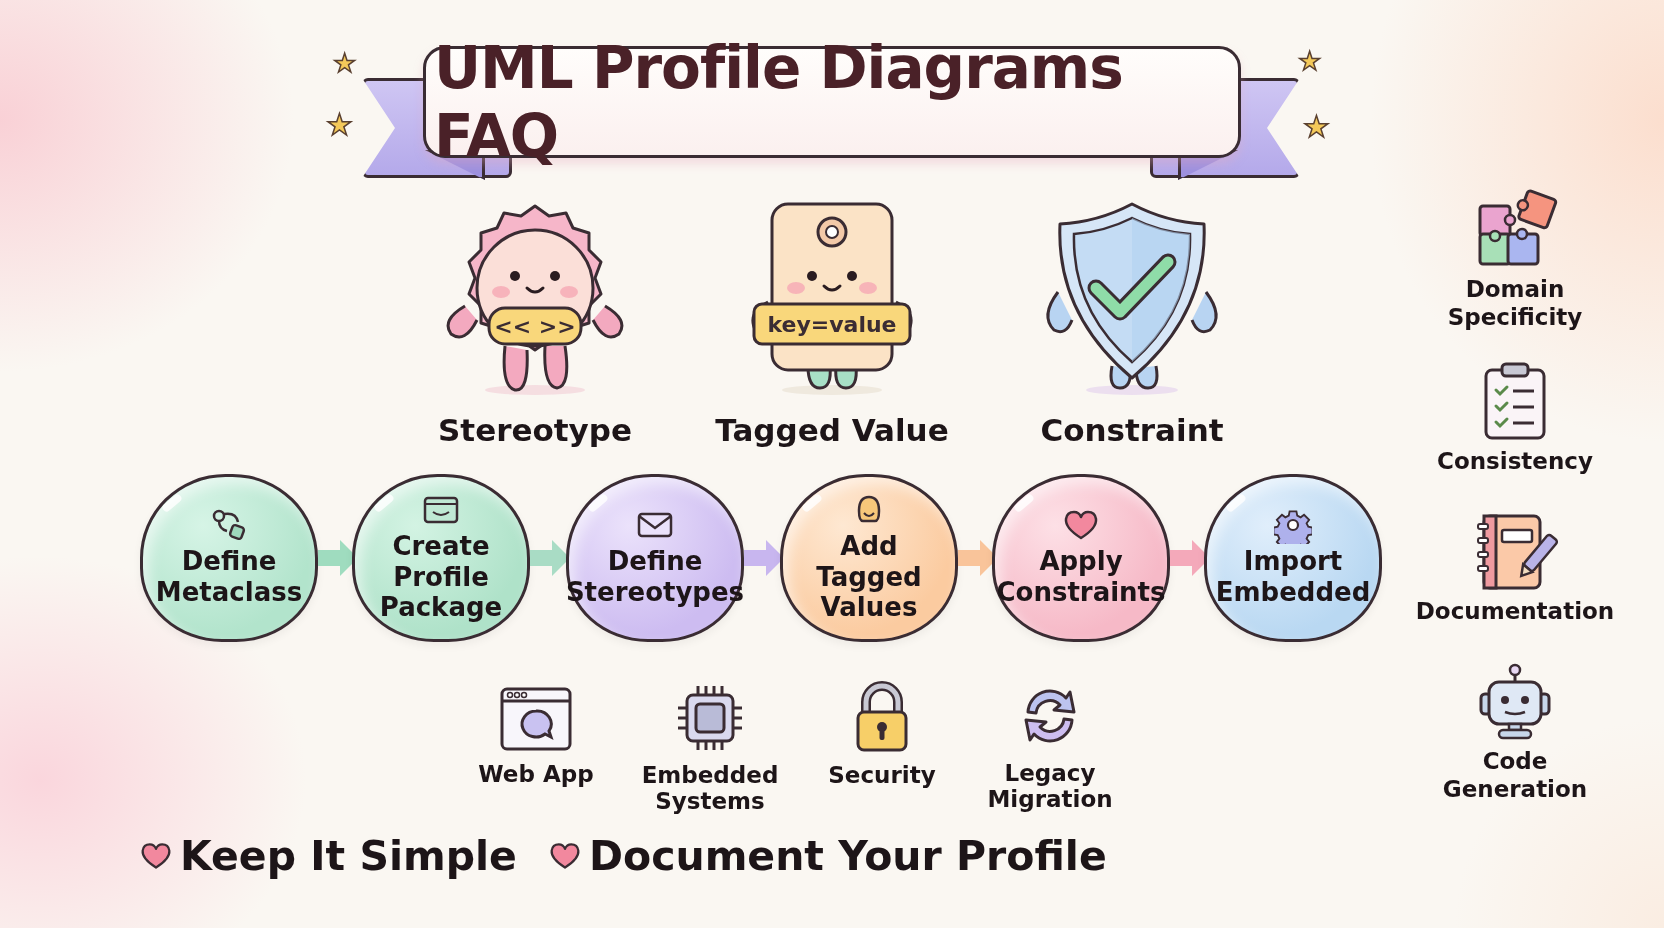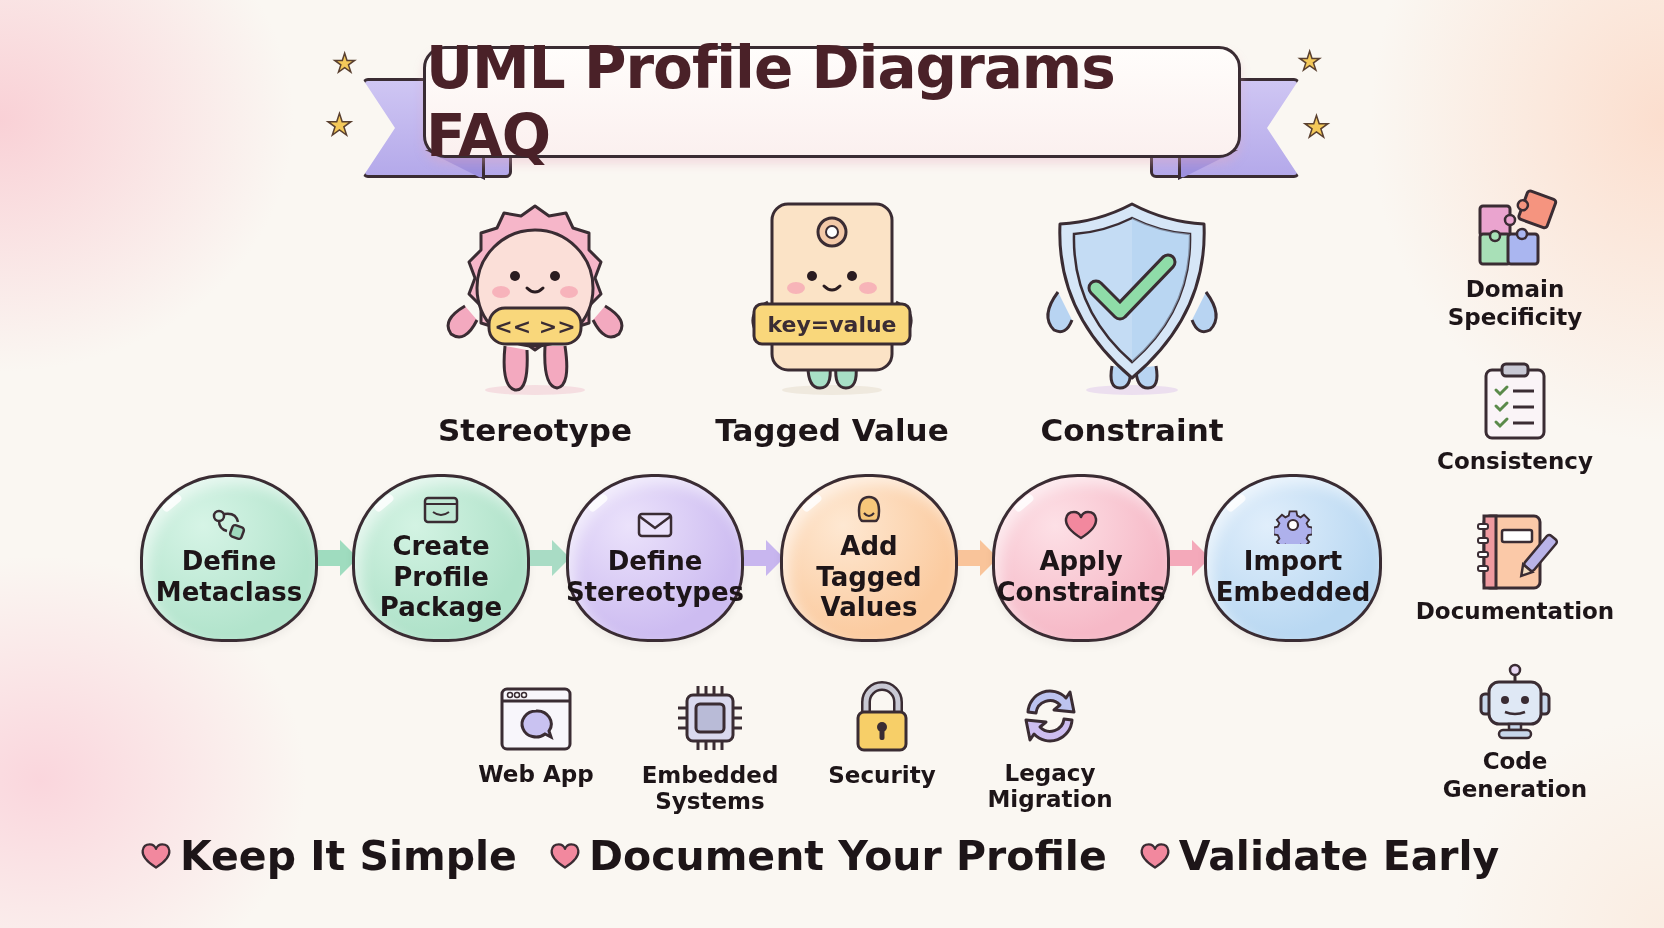--- a/index.html
+++ b/index.html
@@ -28,21 +28,21 @@
     position: absolute; top: 150px; width: 60px; height: 30px;
     background: #9d91df; border: 3px solid #3a2c33;
   }
   .ribbon-fold.left { left: 425px; clip-path: polygon(0 0, 100% 0, 100% 100%); }
   .ribbon-fold.right { left: 1178px; clip-path: polygon(0 0, 100% 0, 0 100%); }
   .title-box {
     position: absolute; left: 423px; top: 46px; width: 818px; height: 112px;
     background: linear-gradient(180deg, #fffdfb 0%, #fbf0ef 100%);
     border: 3px solid #3a2c33; border-radius: 22px;
     box-shadow: 0 6px 10px rgba(230,170,190,0.35);
-    display: flex; align-items: center; justify-content: center;
+    display: flex; align-items: center; justify-content: center; padding-left: 8px;
   }
   .title-text {
     font-family: "DejaVu Sans", sans-serif; font-weight: bold;
     font-size: 58px; color: #4a2128; letter-spacing: -1px;
   }
   .star {
     position: absolute; font-size: 30px; color: #f4c95a;
     -webkit-text-stroke: 1.5px #5a4030; line-height: 1;
   }
 
@@ -358,19 +358,13 @@
         <path d="M18 29 q-16 -10 -15 -19 q1 -7 8 -7 q5 0 7 5 q2 -5 7 -5 q7 0 8 7 q1 9 -15 19 z" fill="#f2889e" stroke="#3a2c33" stroke-width="2.5" stroke-linejoin="round"></path>
       </svg>
     <span>Keep It Simple</span>
   </div>
   <div class="tip">
     <svg class="heart" viewBox="0 0 36 32">
         <path d="M18 29 q-16 -10 -15 -19 q1 -7 8 -7 q5 0 7 5 q2 -5 7 -5 q7 0 8 7 q1 9 -15 19 z" fill="#f2889e" stroke="#3a2c33" stroke-width="2.5" stroke-linejoin="round"></path>
       </svg>
     <span>Document Your Profile</span>
   </div>
-  <div class="tip">
-    <svg class="heart" viewBox="0 0 36 32">
-        <path d="M18 29 q-16 -10 -15 -19 q1 -7 8 -7 q5 0 7 5 q2 -5 7 -5 q7 0 8 7 q1 9 -15 19 z" fill="#f2889e" stroke="#3a2c33" stroke-width="2.5" stroke-linejoin="round"></path>
-      </svg>
-    <span>Validate Early</span>
-  </div>
 </div>
 
 </body></html>

